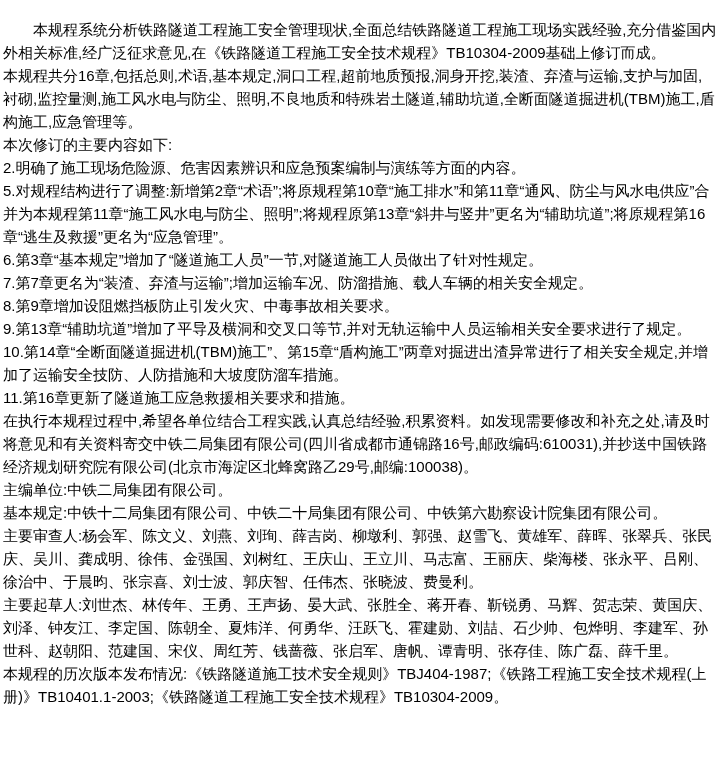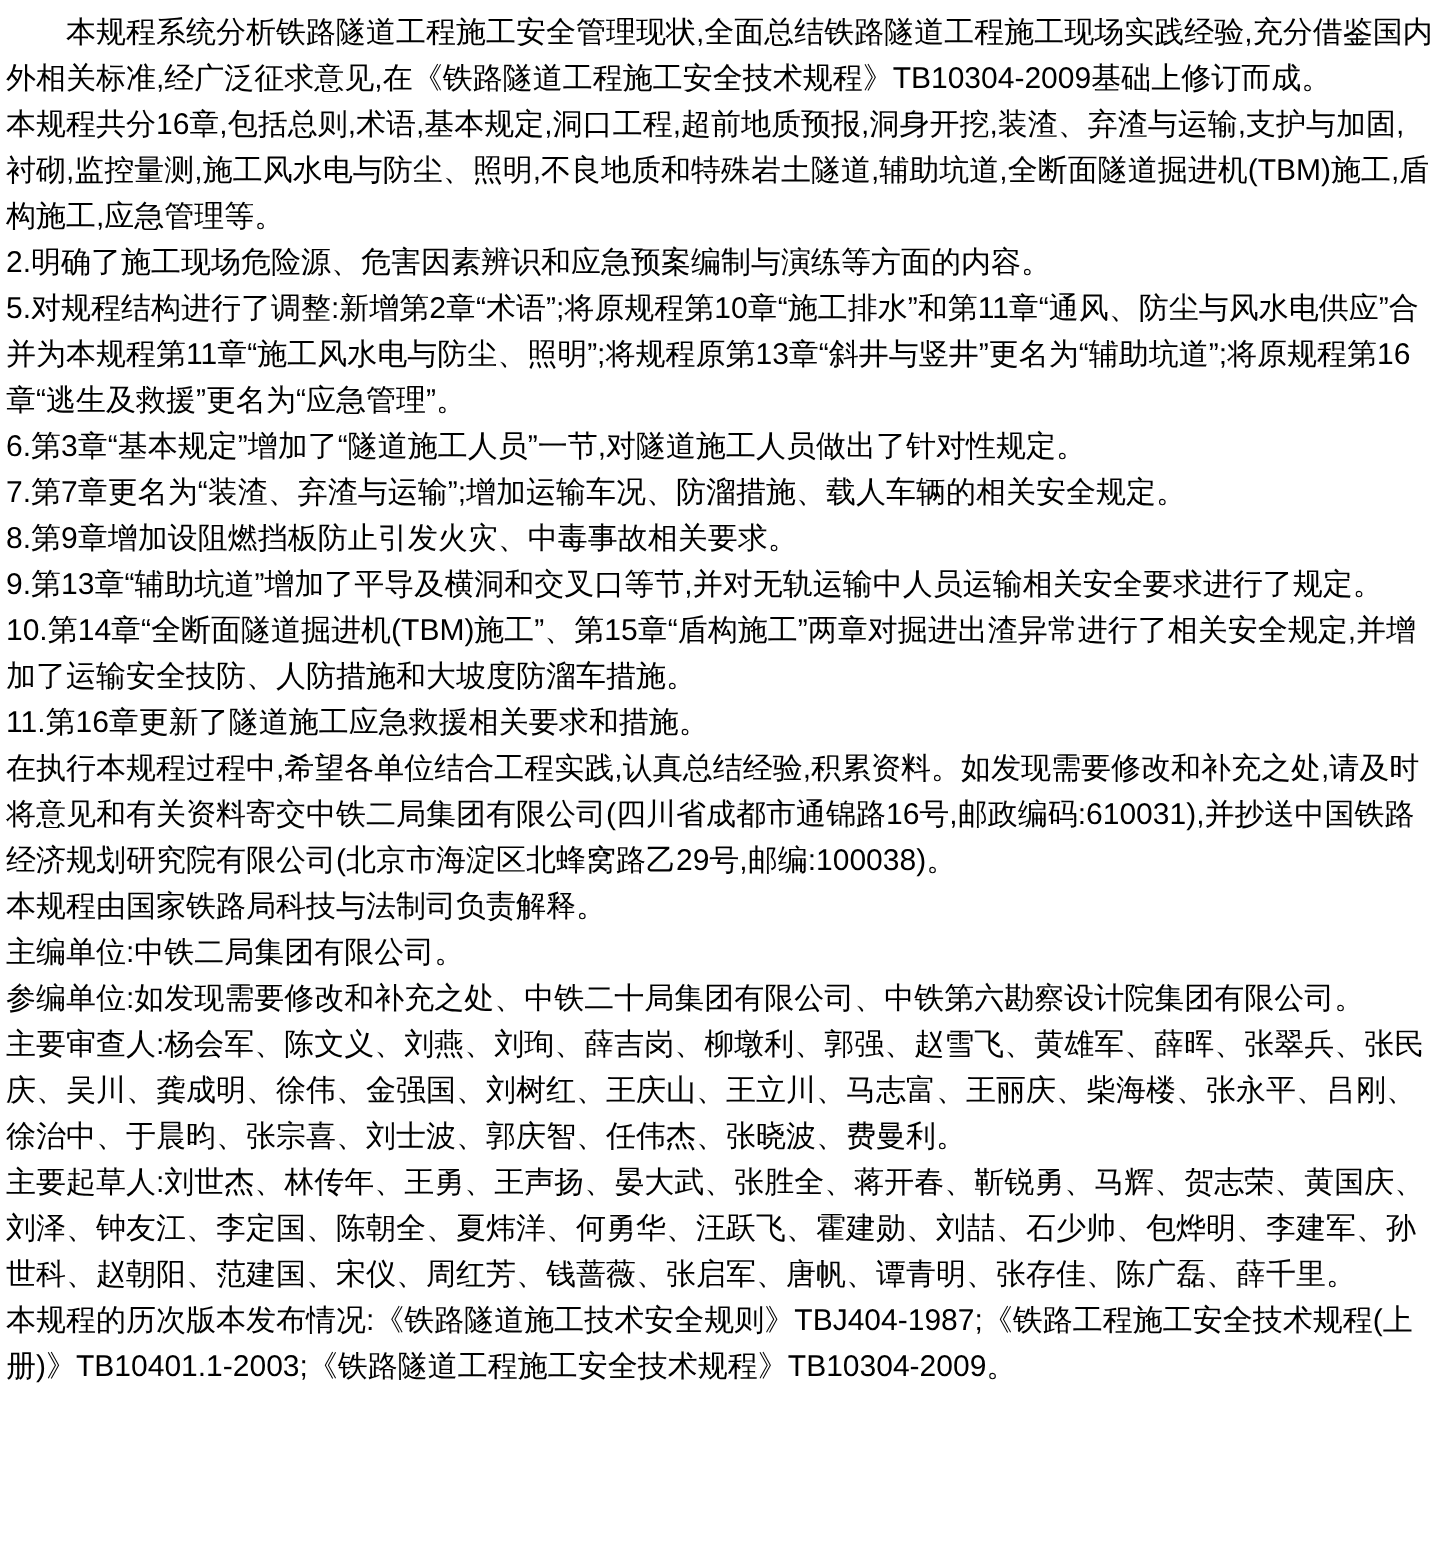--- a/index.html
+++ b/index.html
@@ -21,36 +21,37 @@
     overflow: hidden;
   }
   .page p {
     margin: 0;
     padding: 0;
     word-break: normal;
     overflow-wrap: break-word;
   }
   .page p.indent {
     text-indent: 2em;
+    margin-top: 13px;
   }
 </style>
 </head>
 <body>
 
 <div class="page">
   <p class="indent">本规程系统分析铁路隧道工程施工安全管理现状,全面总结铁路隧道工程施工现场实践经验,充分借鉴国内外相关标准,经广泛征求意见,在《铁路隧道工程施工安全技术规程》TB10304-2009基础上修订而成。</p>
   <p class="">本规程共分16章,包括总则,术语,基本规定,洞口工程,超前地质预报,洞身开挖,装渣、弃渣与运输,支护与加固,衬砌,监控量测,施工风水电与防尘、照明,不良地质和特殊岩土隧道,辅助坑道,全断面隧道掘进机(TBM)施工,盾构施工,应急管理等。</p>
+  <p class="">本次修订的主要内容如下:</p>
   <p class="">2.明确了施工现场危险源、危害因素辨识和应急预案编制与演练等方面的内容。</p>
   <p class="">5.对规程结构进行了调整:新增第2章“术语”;将原规程第10章“施工排水”和第11章“通风、防尘与风水电供应”合并为本规程第11章“施工风水电与防尘、照明”;将规程原第13章“斜井与竖井”更名为“辅助坑道”;将原规程第16章“逃生及救援”更名为“应急管理”。</p>
   <p class="">6.第3章“基本规定”增加了“隧道施工人员”一节,对隧道施工人员做出了针对性规定。</p>
   <p class="">7.第7章更名为“装渣、弃渣与运输”;增加运输车况、防溜措施、载人车辆的相关安全规定。</p>
   <p class="">8.第9章增加设阻燃挡板防止引发火灾、中毒事故相关要求。</p>
   <p class="">9.第13章“辅助坑道”增加了平导及横洞和交叉口等节,并对无轨运输中人员运输相关安全要求进行了规定。</p>
   <p class="">10.第14章“全断面隧道掘进机(TBM)施工”、第15章“盾构施工”两章对掘进出渣异常进行了相关安全规定,并增加了运输安全技防、人防措施和大坡度防溜车措施。</p>
   <p class="">11.第16章更新了隧道施工应急救援相关要求和措施。</p>
   <p class="">在执行本规程过程中,希望各单位结合工程实践,认真总结经验,积累资料。如发现需要修改和补充之处,请及时将意见和有关资料寄交中铁二局集团有限公司(四川省成都市通锦路16号,邮政编码:610031),并抄送中国铁路经济规划研究院有限公司(北京市海淀区北蜂窝路乙29号,邮编:100038)。</p>
-  <p class="">本规程由国家铁路局科技与法制司负责解释。</p>
   <p class="">主编单位:中铁二局集团有限公司。</p>
-  <p class="">参编单位:如发现需要修改和补充之处、中铁二十局集团有限公司、中铁第六勘察设计院集团有限公司。</p>
+  <p class="">基本规定:中铁十二局集团有限公司、中铁二十局集团有限公司、中铁第六勘察设计院集团有限公司。</p>
   <p class="">主要审查人:杨会军、陈文义、刘燕、刘珣、薛吉岗、柳墩利、郭强、赵雪飞、黄雄军、薛晖、张翠兵、张民庆、吴川、龚成明、徐伟、金强国、刘树红、王庆山、王立川、马志富、王丽庆、柴海楼、张永平、吕刚、徐治中、于晨昀、张宗喜、刘士波、郭庆智、任伟杰、张晓波、费曼利。</p>
   <p class="">主要起草人:刘世杰、林传年、王勇、王声扬、晏大武、张胜全、蒋开春、靳锐勇、马辉、贺志荣、黄国庆、刘泽、钟友江、李定国、陈朝全、夏炜洋、何勇华、汪跃飞、霍建勋、刘喆、石少帅、包烨明、李建军、孙世科、赵朝阳、范建国、宋仪、周红芳、钱蔷薇、张启军、唐帆、谭青明、张存佳、陈广磊、薛千里。</p>
   <p class="">本规程的历次版本发布情况:《铁路隧道施工技术安全规则》TBJ404-1987;《铁路工程施工安全技术规程(上册)》TB10401.1-2003;《铁路隧道工程施工安全技术规程》TB10304-2009。</p>
 </div>
 
 </body></html>

